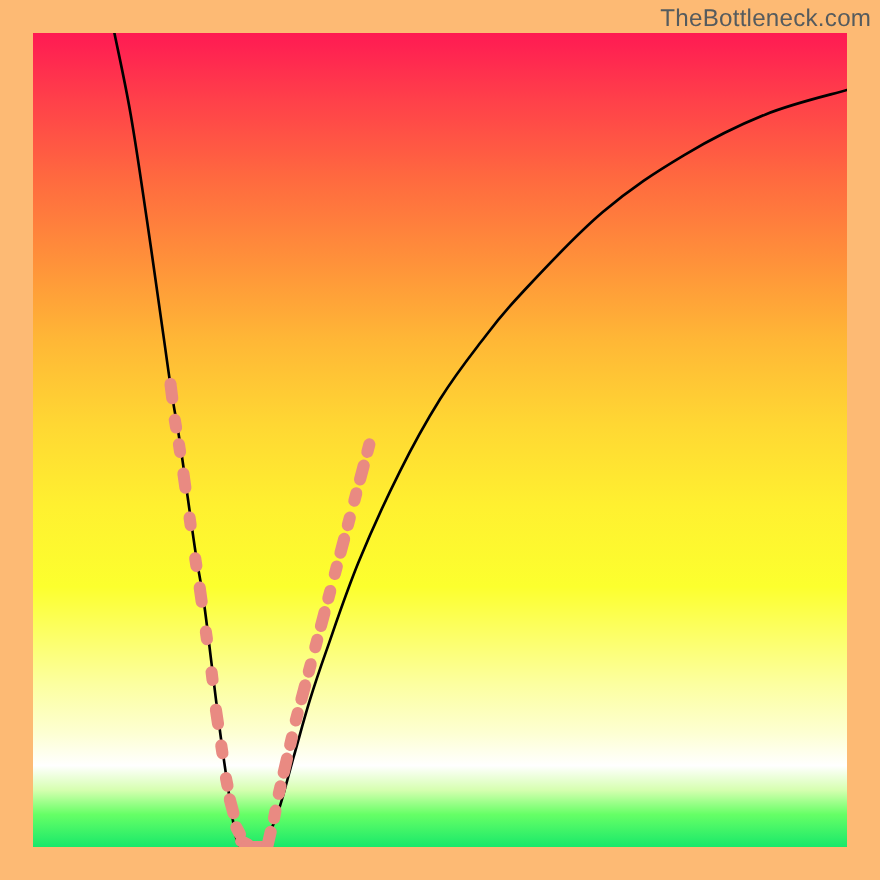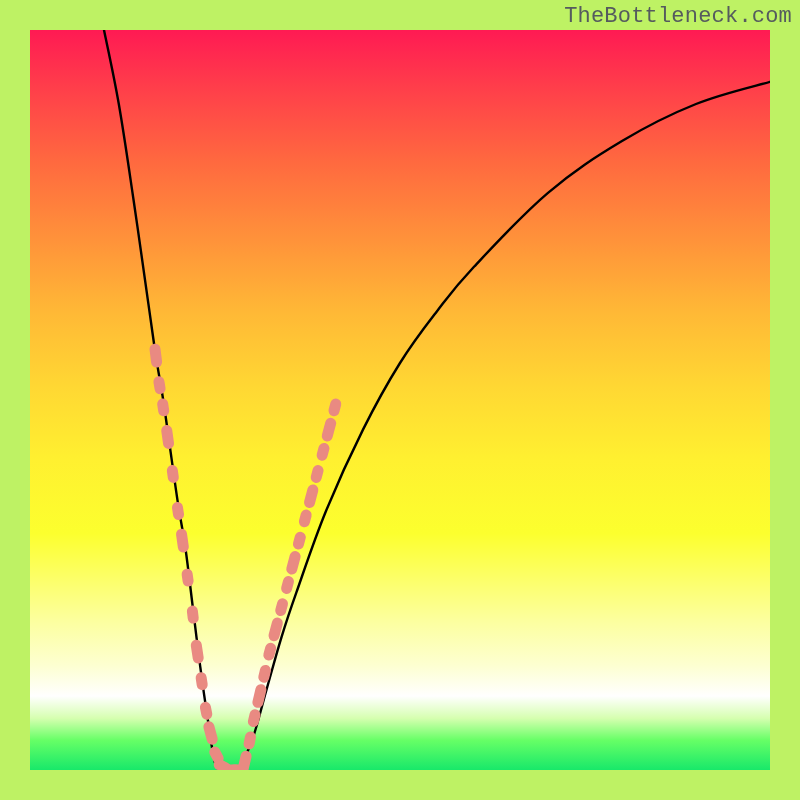--- a/index.html
+++ b/index.html
@@ -8,22 +8,21 @@
     width: 800px;
     height: 800px;
     background: #000;
     font-family: Arial, Helvetica, sans-serif;
     overflow: hidden;
   }
   .stage {
     position: relative;
     width: 800px;
     height: 800px;
-    background: #bef264;
-    font-family: Liberation Mono, monospace;
+    background: #fdba74;
   }
   .plot-area {
     position: absolute;
     left: 30px;
     top: 30px;
     width: 740px;
     height: 740px;
     background: linear-gradient(
       to bottom,
       #ff1a53 0%,

